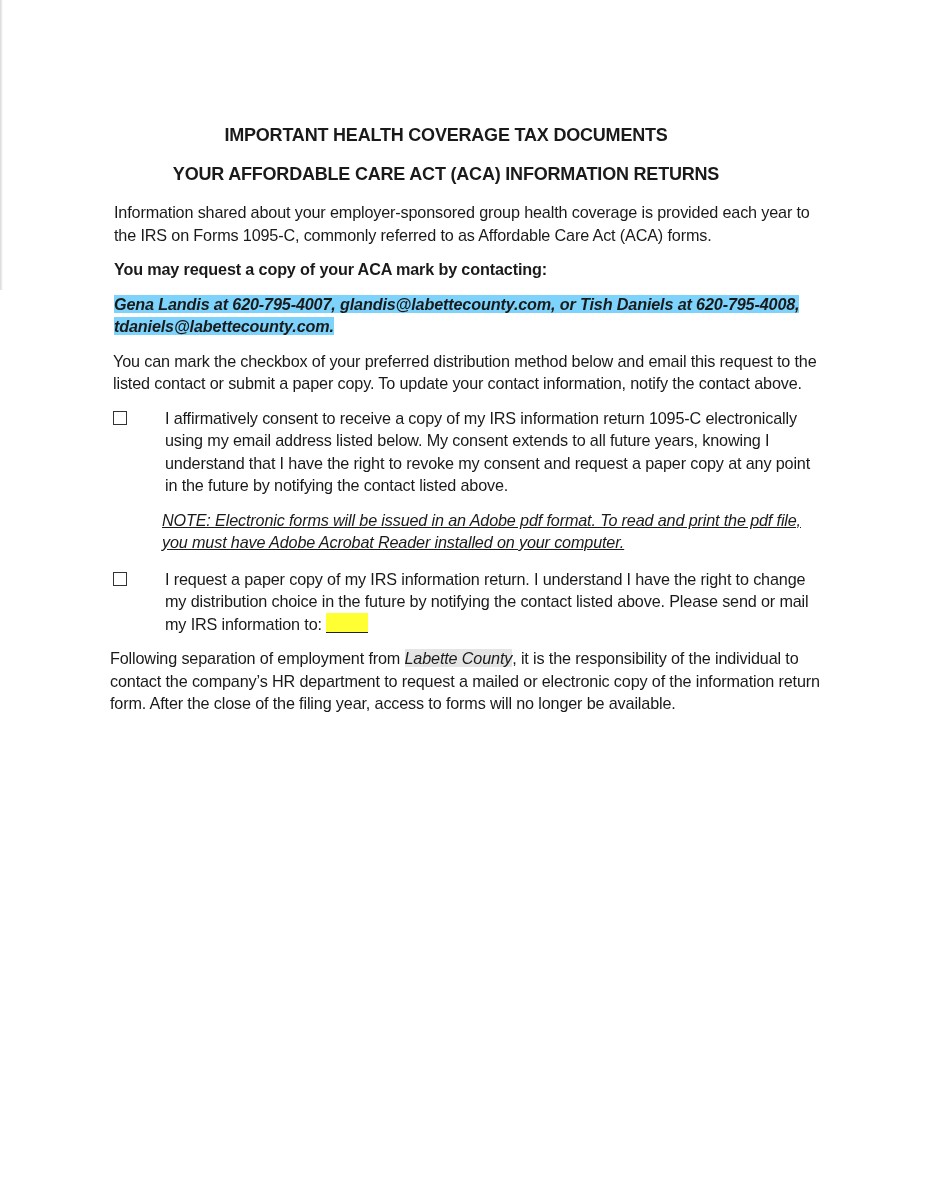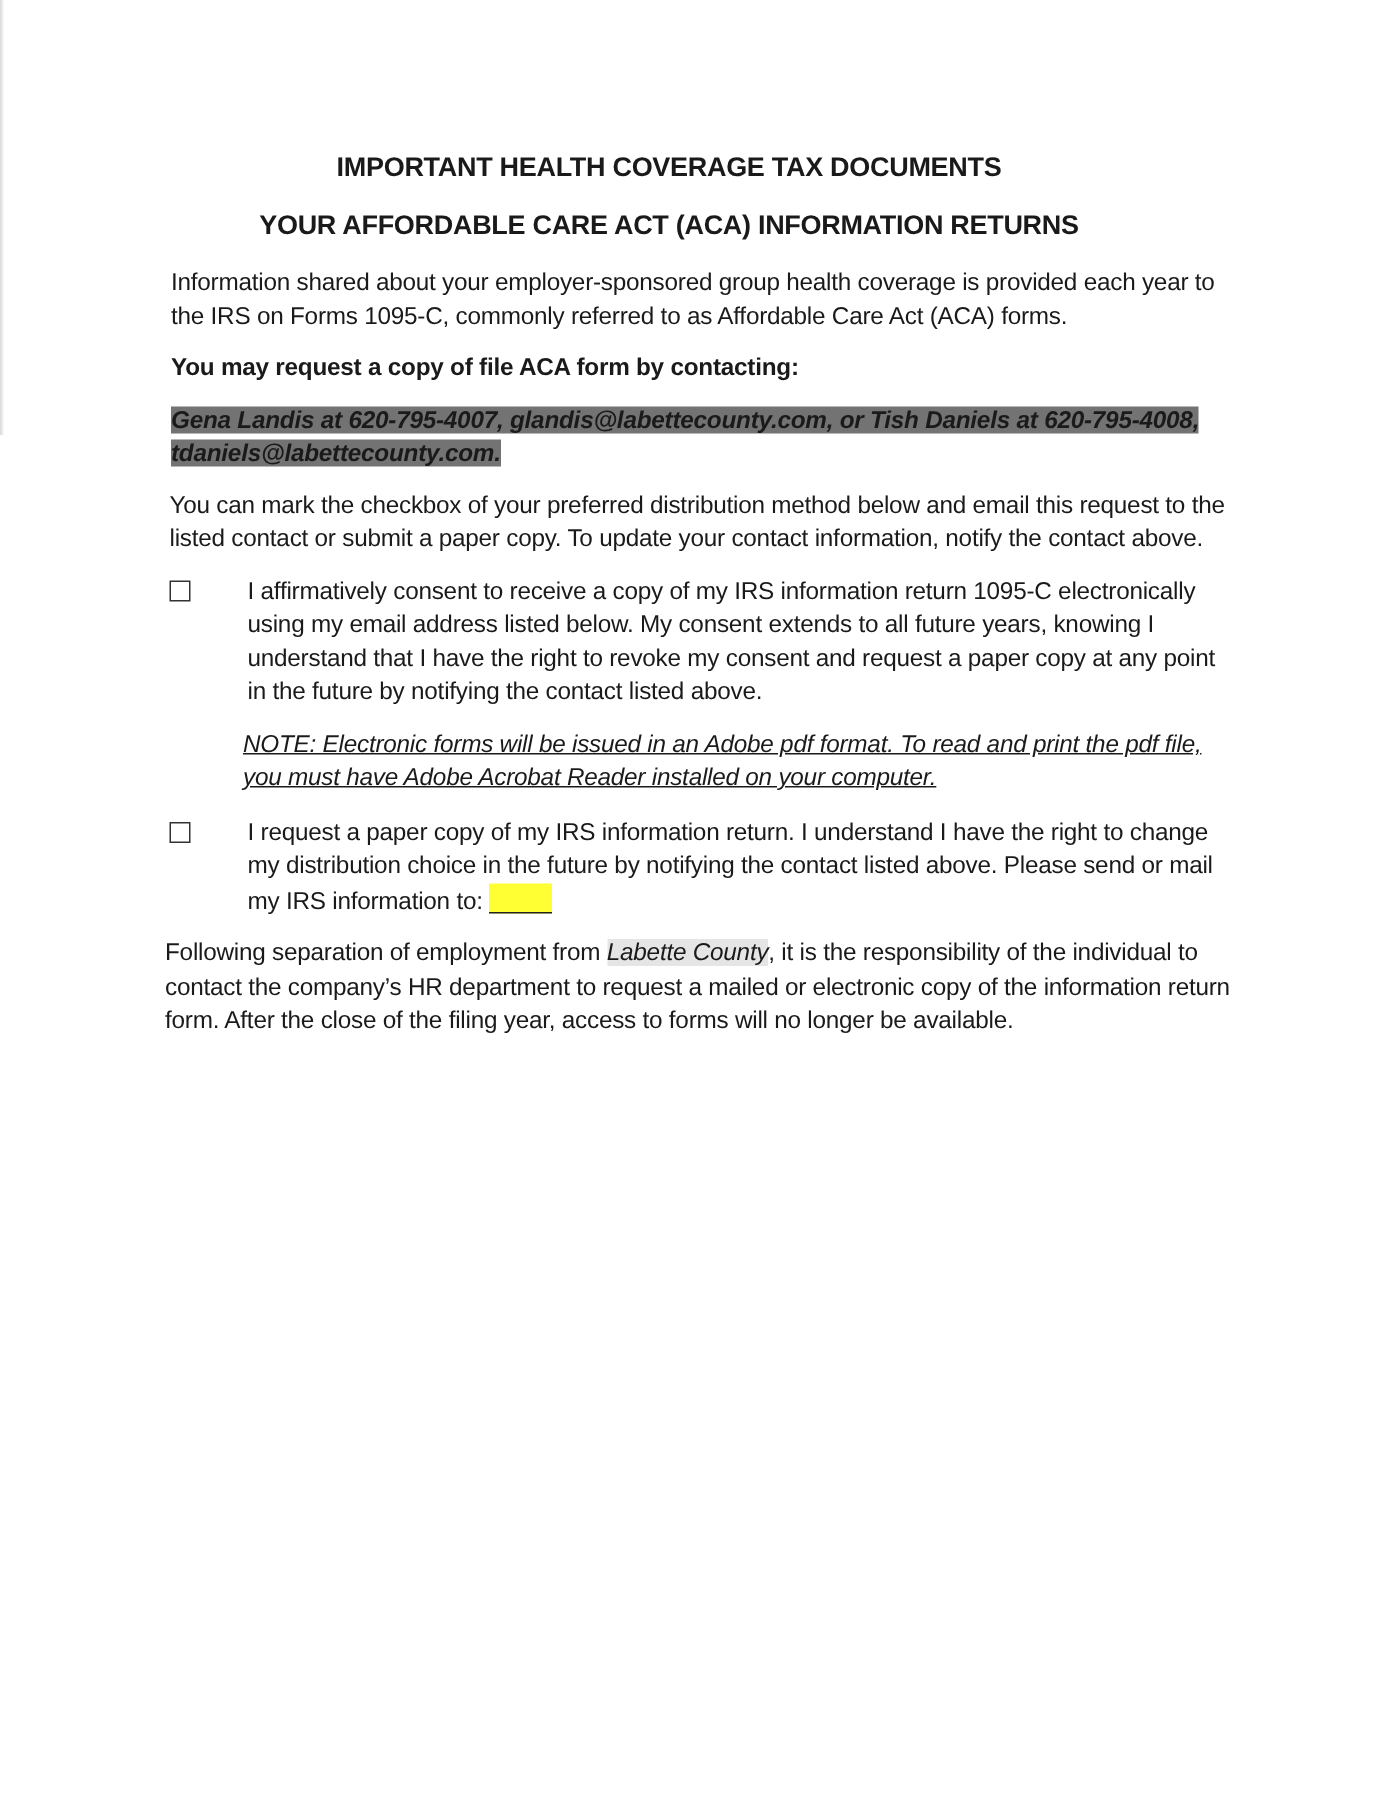--- a/index.html
+++ b/index.html
@@ -5,36 +5,36 @@
     html, body { margin: 0; padding: 0; background: #ffffff; }
     body {
       width: 927px; height: 1200px; position: relative; overflow: hidden;
       font-family: "Liberation Sans", sans-serif; color: #1a1a1a;
     }
     .edge-shadow {
       position: absolute; left: 0; top: 0; width: 3px; height: 290px;
       background: linear-gradient(to right, #d8d8d8, #ffffff);
     }
     .page {
-      position: absolute; left: 110px; top: 100px; width: 712px;
+      position: absolute; left: 110px; top: 124px; width: 712px;
       font-size: 16.2px; line-height: 22.5px; letter-spacing: -0.15px;
     }
     .title {
       text-align: center; font-weight: bold; font-size: 18px;
       margin: 0; letter-spacing: -0.2px;
     }
     .title.t1 { margin-bottom: 16px; margin-left: -40px; }
     .title.t2 { margin-bottom: 16px; margin-left: -40px; }
     p { margin: 0 0 12px 0; }
     .p-intro { margin-left: 4px; }
     .bold { font-weight: bold; margin-left: 4px; }
     .hl-block {
       margin-left: 4px; font-weight: bold; font-style: italic;
     }
-    .hl { background: #737373; }
+    .hl { background: #7dd3fc; }
     .p-indent { margin-left: 3px; }
     .option { position: relative; padding-left: 55px; margin-bottom: 12px; }
     .checkbox {
       position: absolute; left: 3px; top: 4px; width: 12px; height: 12px;
       border: 1.4px solid #333; background: #fff; cursor: pointer;
     }
     .note { font-style: italic; margin-left: 52px; margin-bottom: 14px; text-decoration: underline; }
     .blank {
       display: inline-block; width: 42px; height: 19px; vertical-align: -3px;
       background: #ffff33; border-bottom: 1.5px solid #222; margin-left: 4px;
@@ -46,21 +46,21 @@
 <body>
 
 <div class="edge-shadow"></div>
 
 <div class="page">
   <h1 class="title t1">IMPORTANT HEALTH COVERAGE TAX DOCUMENTS</h1>
   <h2 class="title t2">YOUR AFFORDABLE CARE ACT (ACA) INFORMATION RETURNS</h2>
 
   <p class="p-intro">Information shared about your employer-sponsored group health coverage is provided each year to the IRS on Forms 1095-C, commonly referred to as Affordable Care Act (ACA) forms.</p>
 
-  <p class="bold">You may request a copy of file ACA form by contacting:</p>
+  <p class="bold">You may request a copy of your ACA mark by contacting:</p>
 
   <p class="hl-block"><span class="hl">Gena Landis at 620-795-4007, glandis@labettecounty.com, or Tish Daniels at 620-795-4008, tdaniels@labettecounty.com.</span></p>
 
 
   <p class="p-indent">You can mark the checkbox of your preferred distribution method below and email this request to the listed contact or submit a paper copy. To update your contact information, notify the contact above.</p>
 
   <div class="option">
     <span class="checkbox"></span>
     <span>I affirmatively consent to receive a copy of my IRS information return 1095-C electronically using my email address listed below. My consent extends to all future years, knowing I understand that I have the right to revoke my consent and request a paper copy at any point in the future by notifying the contact listed above.</span>
   </div>

